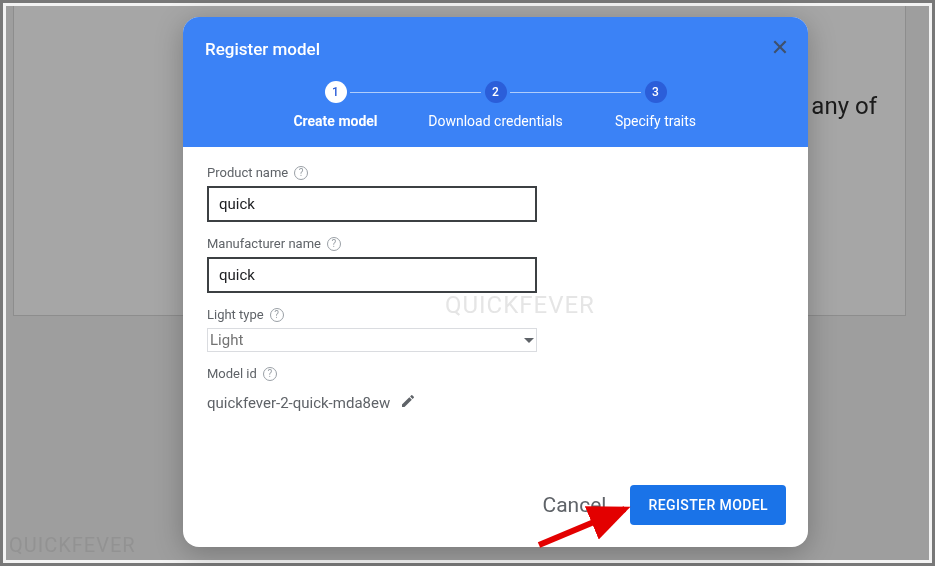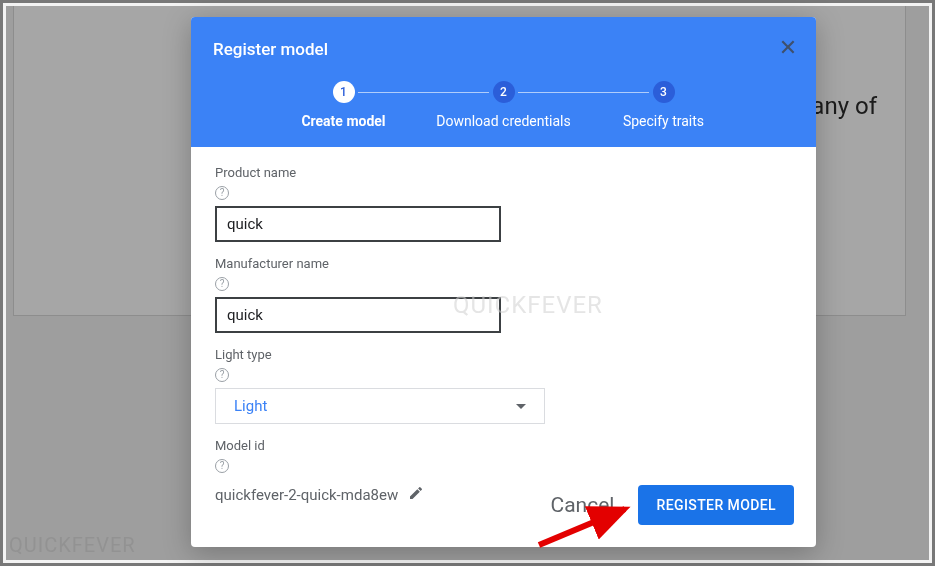--- a/index.html
+++ b/index.html
@@ -30,25 +30,25 @@
   }
 
   .overlay {
     position: absolute;
     inset: 3px;
     background: rgba(0,0,0,0.35);
   }
 
   .modal {
     position: absolute;
-    left: 188px; top: 14px;
+    left: 180px; top: 14px;
     width: 625px;
     height: 530px;
     background: #ffffff;
-    border-radius: 4px;
+    border-radius: 16px;
     box-shadow: 0 6px 28px rgba(0,0,0,0.25);
     overflow: hidden;
   }
 
   .modal-header {
     background: #1a73e8; 
     background: linear-gradient(#3a84f1,#3a84f1);
     background: #3a84f1;
     color: #ffffff;
     padding: 22px 22px 18px 22px;
@@ -126,50 +126,49 @@
   .modal-body {
     padding: 18px 24px 10px 24px;
   }
 
   .field-group { margin-bottom: 14px; }
   .field-label {
     color: #5f6368;
     font-size: 13px;
     margin-bottom: 6px;
     display: flex;
-    align-items: flex-start;
+    align-items: center;
     gap: 6px;
-    flex-direction: column;
   }
   .help-icon {
     width: 14px; height: 14px;
     border: 1px solid #9aa0a6;
     border-radius: 50%;
     display: inline-flex; align-items: center; justify-content: center;
     font-size: 10px;
     color: #9aa0a6;
     line-height: 1;
   }
   .text-input {
-    width: 286px;
+    width: 330px;
     height: 36px;
     border: 2px solid #3c4043;
     padding: 0 10px;
     font-size: 15px;
     color: #202124;
     background: #fff;
     outline: none;
   }
   .select {
     width: 330px;
-    height: 36px;
+    height: 24px;
     border: 1px solid #dadce0;
-    padding: 0 18px;
+    padding: 0 2px;
     font-size: 15px;
-    color: #3b82f6;
+    color: #737373;
     background: #fff;
     display: flex; align-items: center; justify-content: space-between;
     cursor: pointer;
   }
   .select .caret {
     width: 0; height: 0;
     border-left: 5px solid transparent;
     border-right: 5px solid transparent;
     border-top: 5px solid #5f6368;
   }

